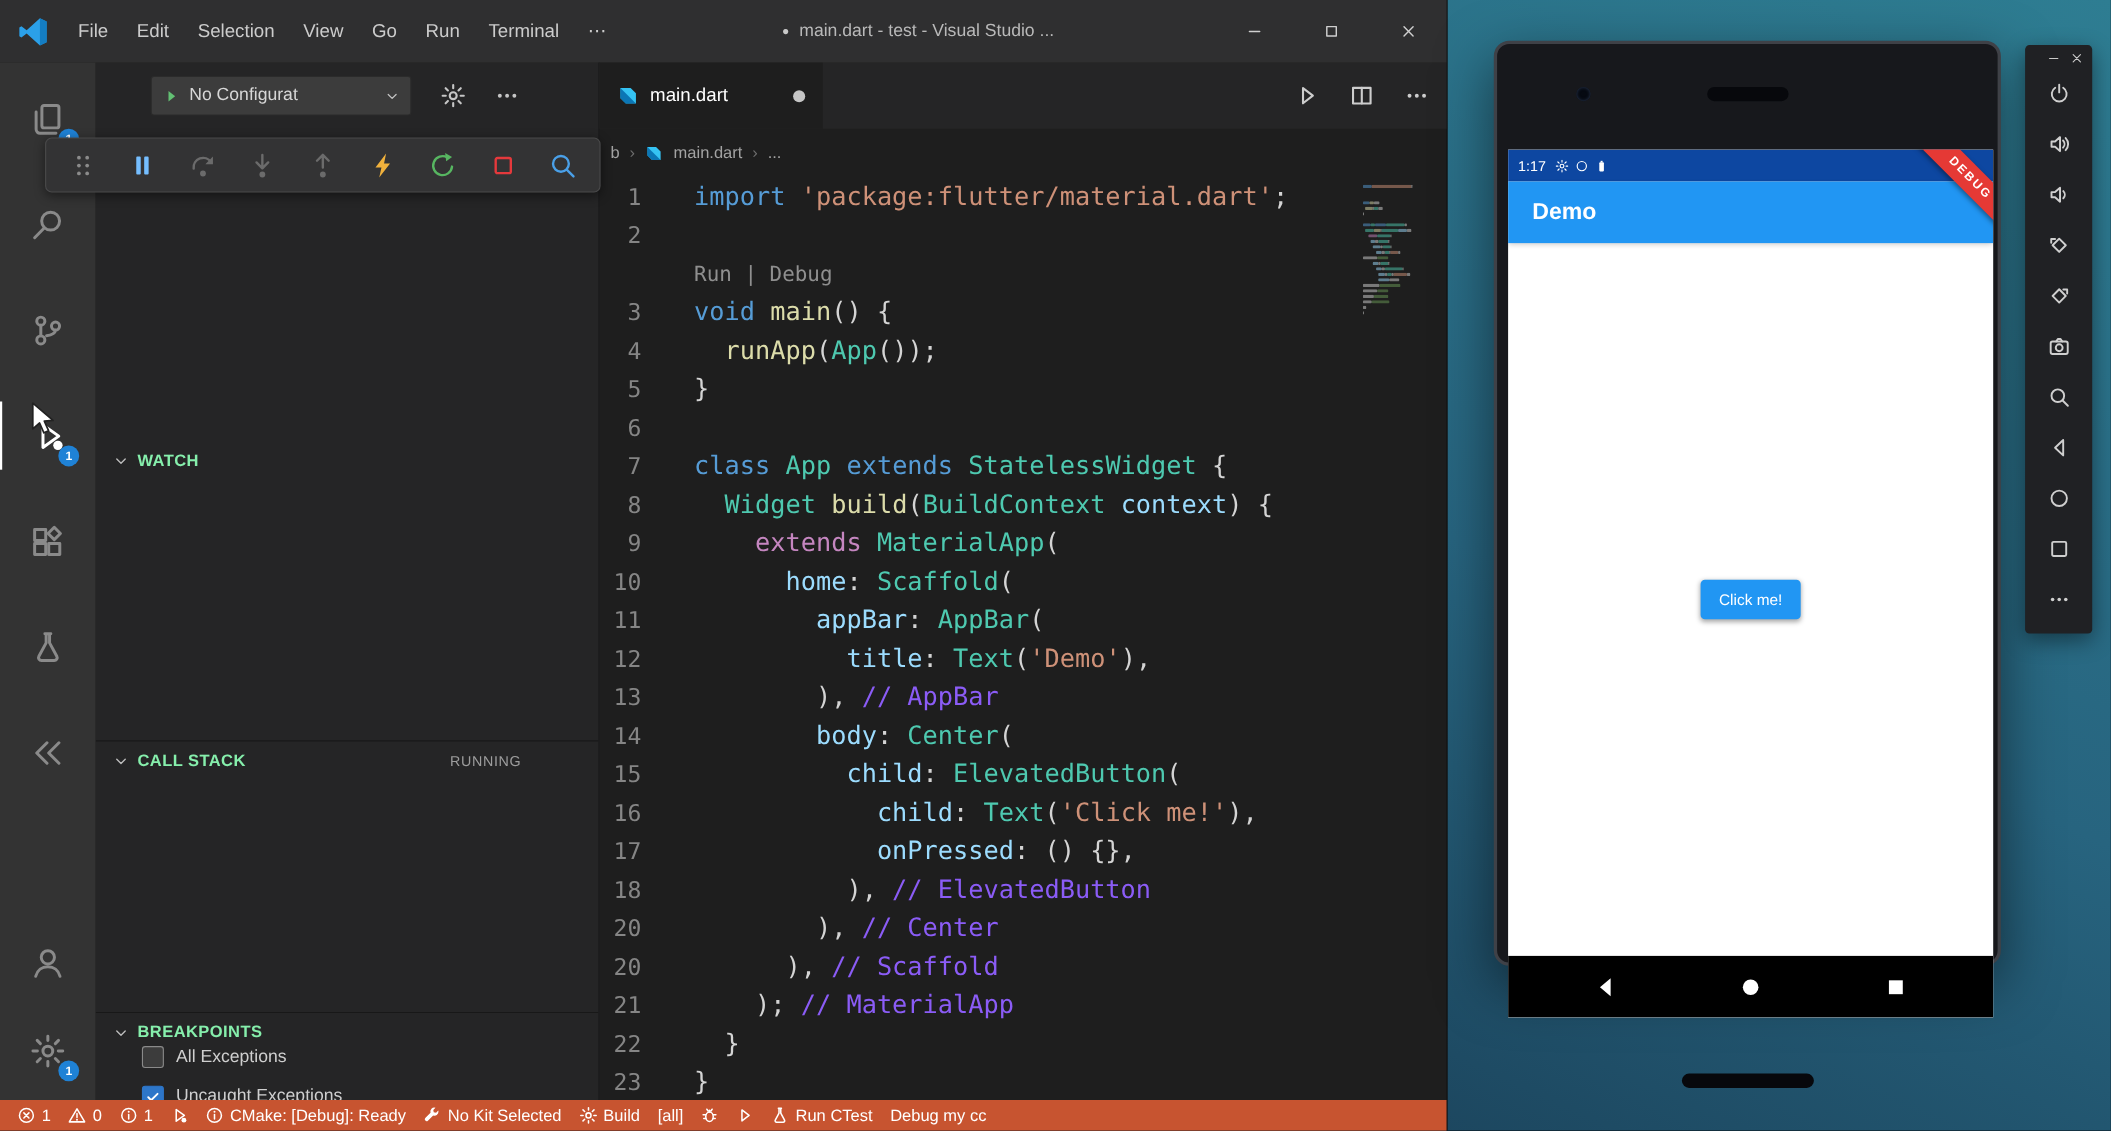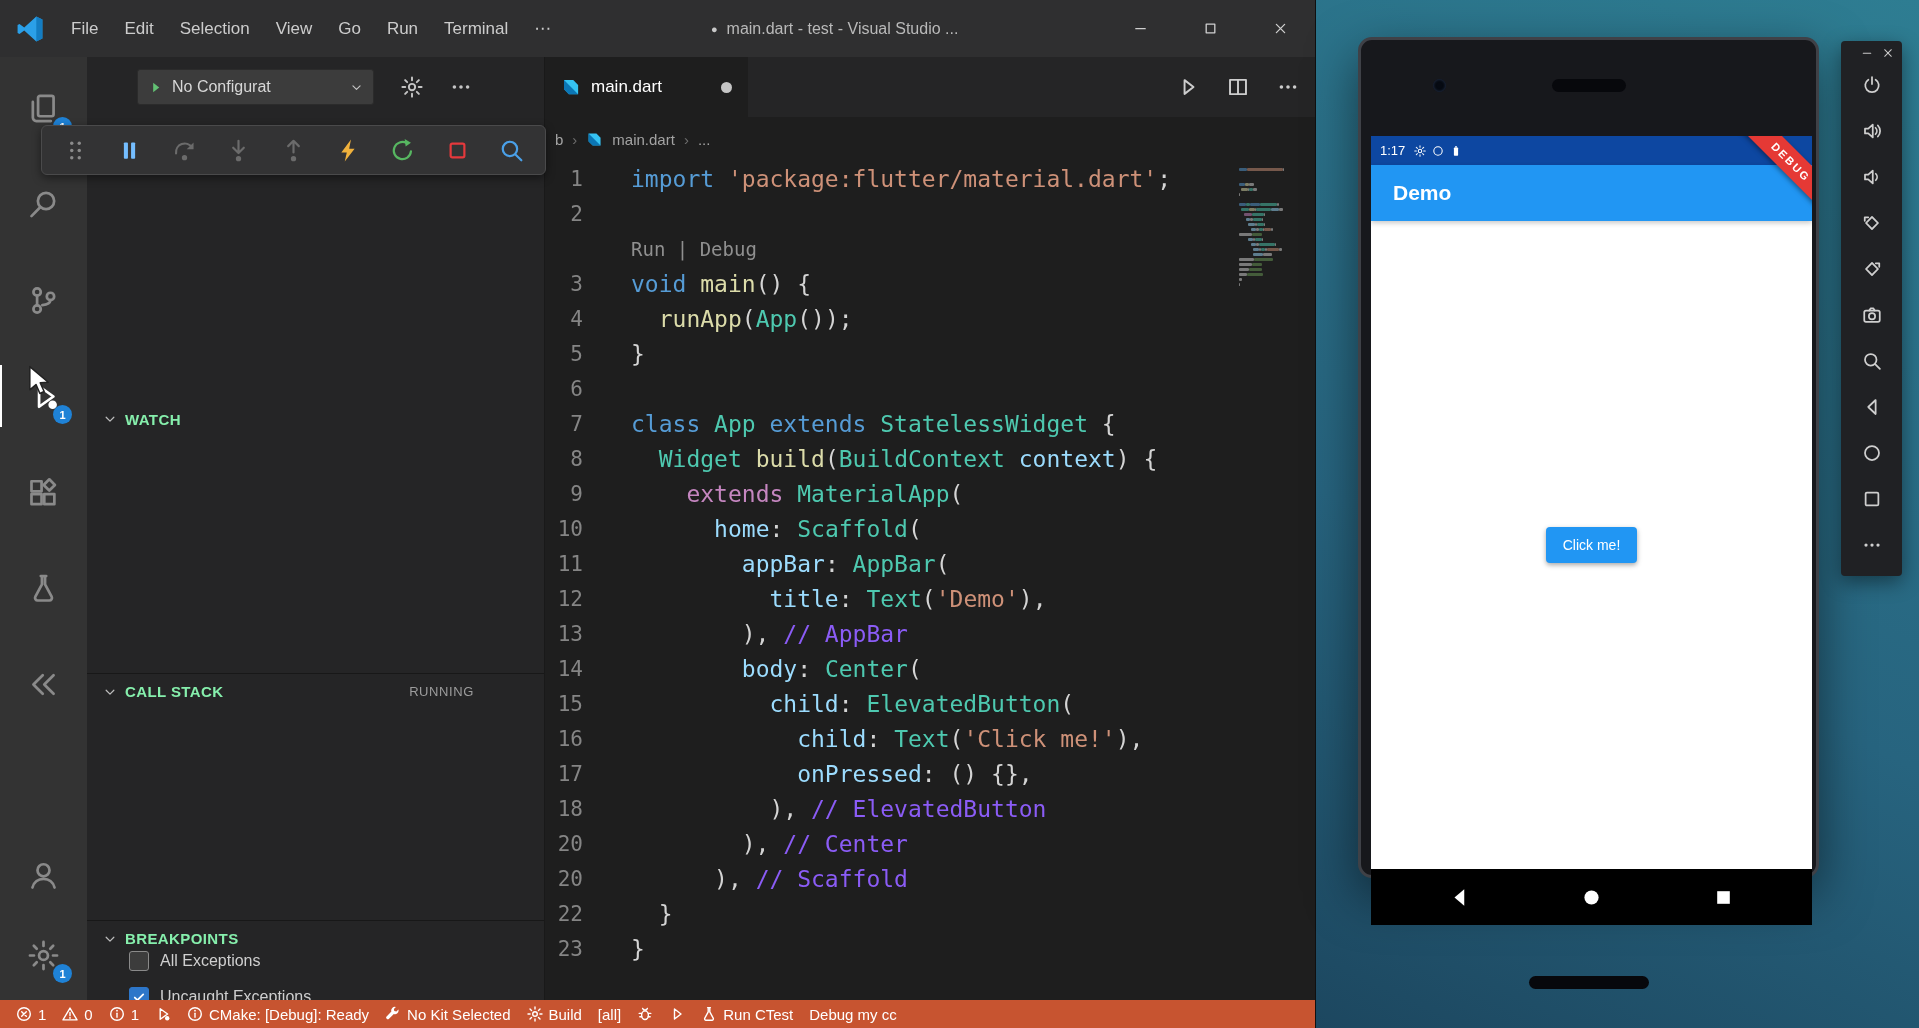--- a/index.html
+++ b/index.html
@@ -548,20 +548,21 @@
             <div class="crow"><span class="num">11</span><span class="txt"><span class="pn">        </span><span class="pr">appBar</span><span class="pn">: </span><span class="ty">AppBar</span><span class="pn">(</span></span></div>
             <div class="crow"><span class="num">12</span><span class="txt"><span class="pn">          </span><span class="pr">title</span><span class="pn">: </span><span class="ty">Text</span><span class="pn">(</span><span class="st">'Demo'</span><span class="pn">),</span></span></div>
             <div class="crow"><span class="num">13</span><span class="txt"><span class="pn">        ), </span><span class="cm">// AppBar</span></span></div>
             <div class="crow"><span class="num">14</span><span class="txt"><span class="pn">        </span><span class="pr">body</span><span class="pn">: </span><span class="ty">Center</span><span class="pn">(</span></span></div>
             <div class="crow"><span class="num">15</span><span class="txt"><span class="pn">          </span><span class="pr">child</span><span class="pn">: </span><span class="ty">ElevatedButton</span><span class="pn">(</span></span></div>
             <div class="crow"><span class="num">16</span><span class="txt"><span class="pn">            </span><span class="pr">child</span><span class="pn">: </span><span class="ty">Text</span><span class="pn">(</span><span class="st">'Click me!'</span><span class="pn">),</span></span></div>
             <div class="crow"><span class="num">17</span><span class="txt"><span class="pn">            </span><span class="pr">onPressed</span><span class="pn">: () {},</span></span></div>
             <div class="crow"><span class="num">18</span><span class="txt"><span class="pn">          ), </span><span class="cm">// ElevatedButton</span></span></div>
             <div class="crow"><span class="num">20</span><span class="txt"><span class="pn">        ), </span><span class="cm">// Center</span></span></div>
             <div class="crow"><span class="num">20</span><span class="txt"><span class="pn">      ), </span><span class="cm">// Scaffold</span></span></div>
+            <div class="crow"><span class="num">21</span><span class="txt"><span class="pn">    ); </span><span class="cm">// MaterialApp</span></span></div>
             <div class="crow"><span class="num">22</span><span class="txt"><span class="pn">  }</span></span></div>
             <div class="crow"><span class="num">23</span><span class="txt"><span class="pn">}</span></span></div>
           </div>
       </div>
 
       <div class="dbg-toolbar">
           <span class="dt-btn" style="color:#8B8B8B">
             <span class="ic">
               <svg viewBox="0 0 16 16" fill="none" stroke="currentColor" stroke-width="1.4" stroke-linecap="round" stroke-linejoin="round">
                 <g fill="currentColor" stroke="none">

